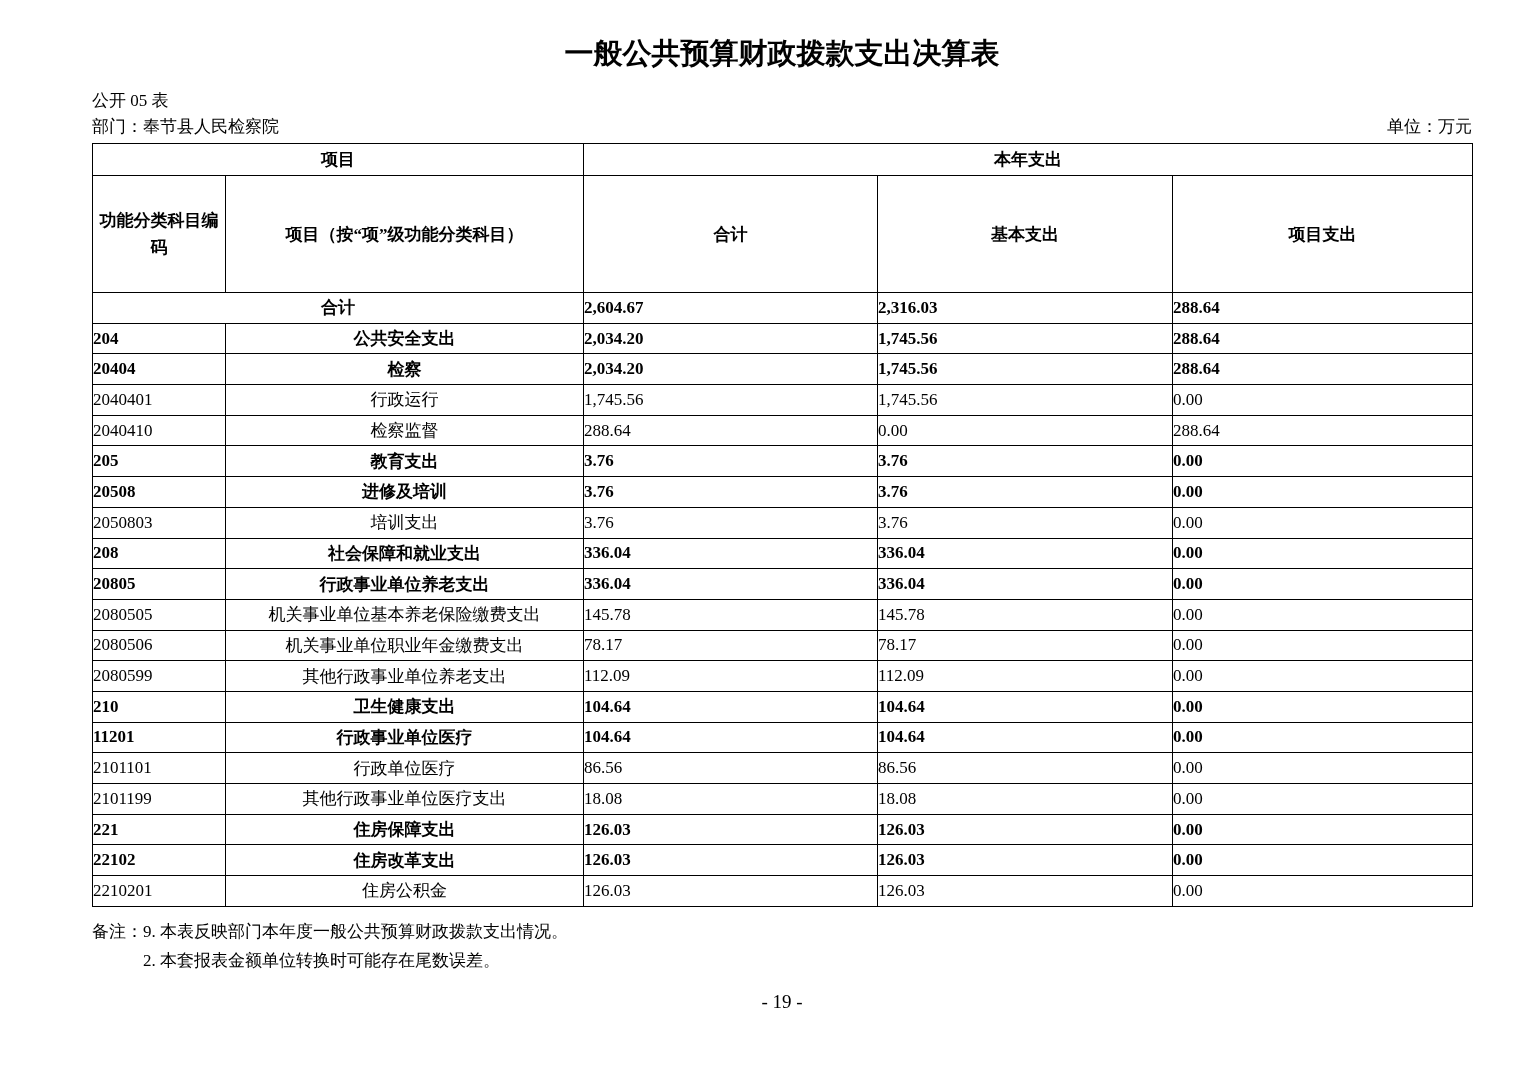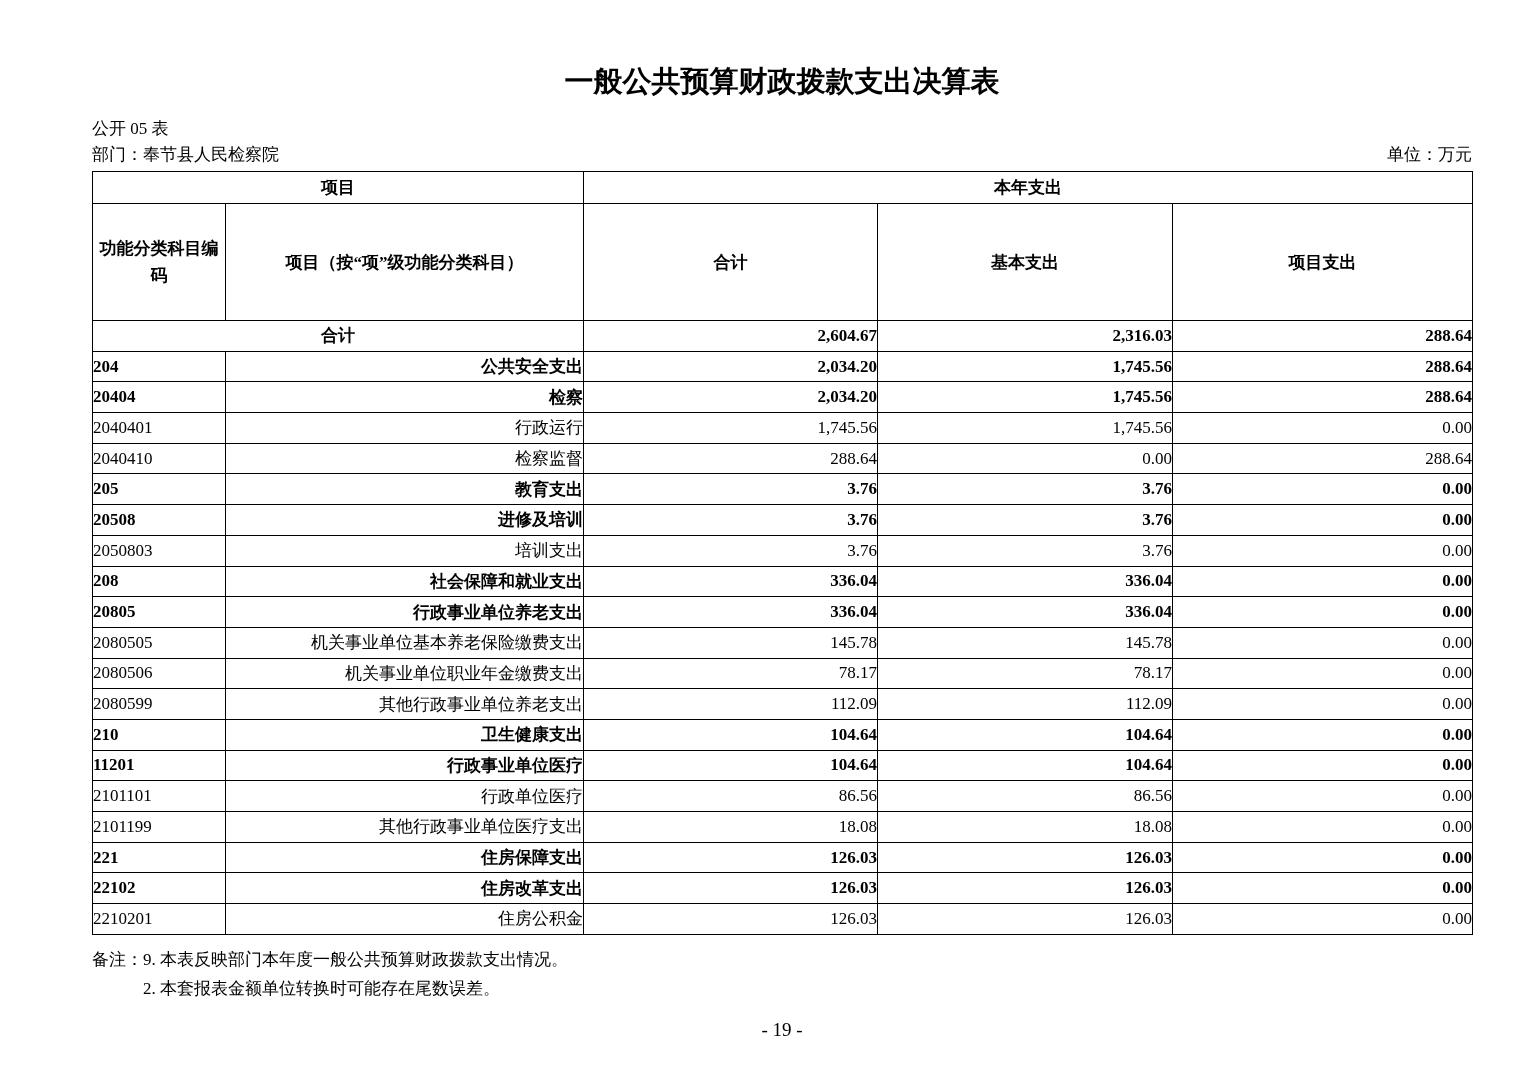--- a/index.html
+++ b/index.html
@@ -11,21 +11,21 @@
   }
   body {
     width: 1515px;
     height: 1069px;
     overflow: hidden;
   }
   .page {
     box-sizing: border-box;
     width: 1515px;
     height: 1069px;
-    padding: 62px 43px 0 92px;
+    padding: 34px 43px 0 92px;
   }
   .title {
     text-align: center;
     font-size: 29px;
     font-weight: bold;
     line-height: 38px;
   }
   .meta-right {
     text-align: left;
     font-size: 17px;
@@ -72,30 +72,29 @@
     font-weight: bold;
     border-top-width: 1.5px;
     border-bottom-width: 1.5px;
   }
   td.c-code {
     text-align: left;
     padding-left: 3px;
     vertical-align: middle;
   }
   td.c-item {
-    text-align: right;
+    text-align: center;
     padding-left: 5px;
     vertical-align: middle;
   }
   td.c-item.center {
     text-align: center;
     padding-left: 0;
   }
   td.c-num {
-    text-align: right;
     padding-right: 12px;
     vertical-align: middle;
   }
   .notes {
     display: flex;
     font-size: 17px;
     line-height: 29px;
     margin-top: 10px;
   }
   .notes-label {

